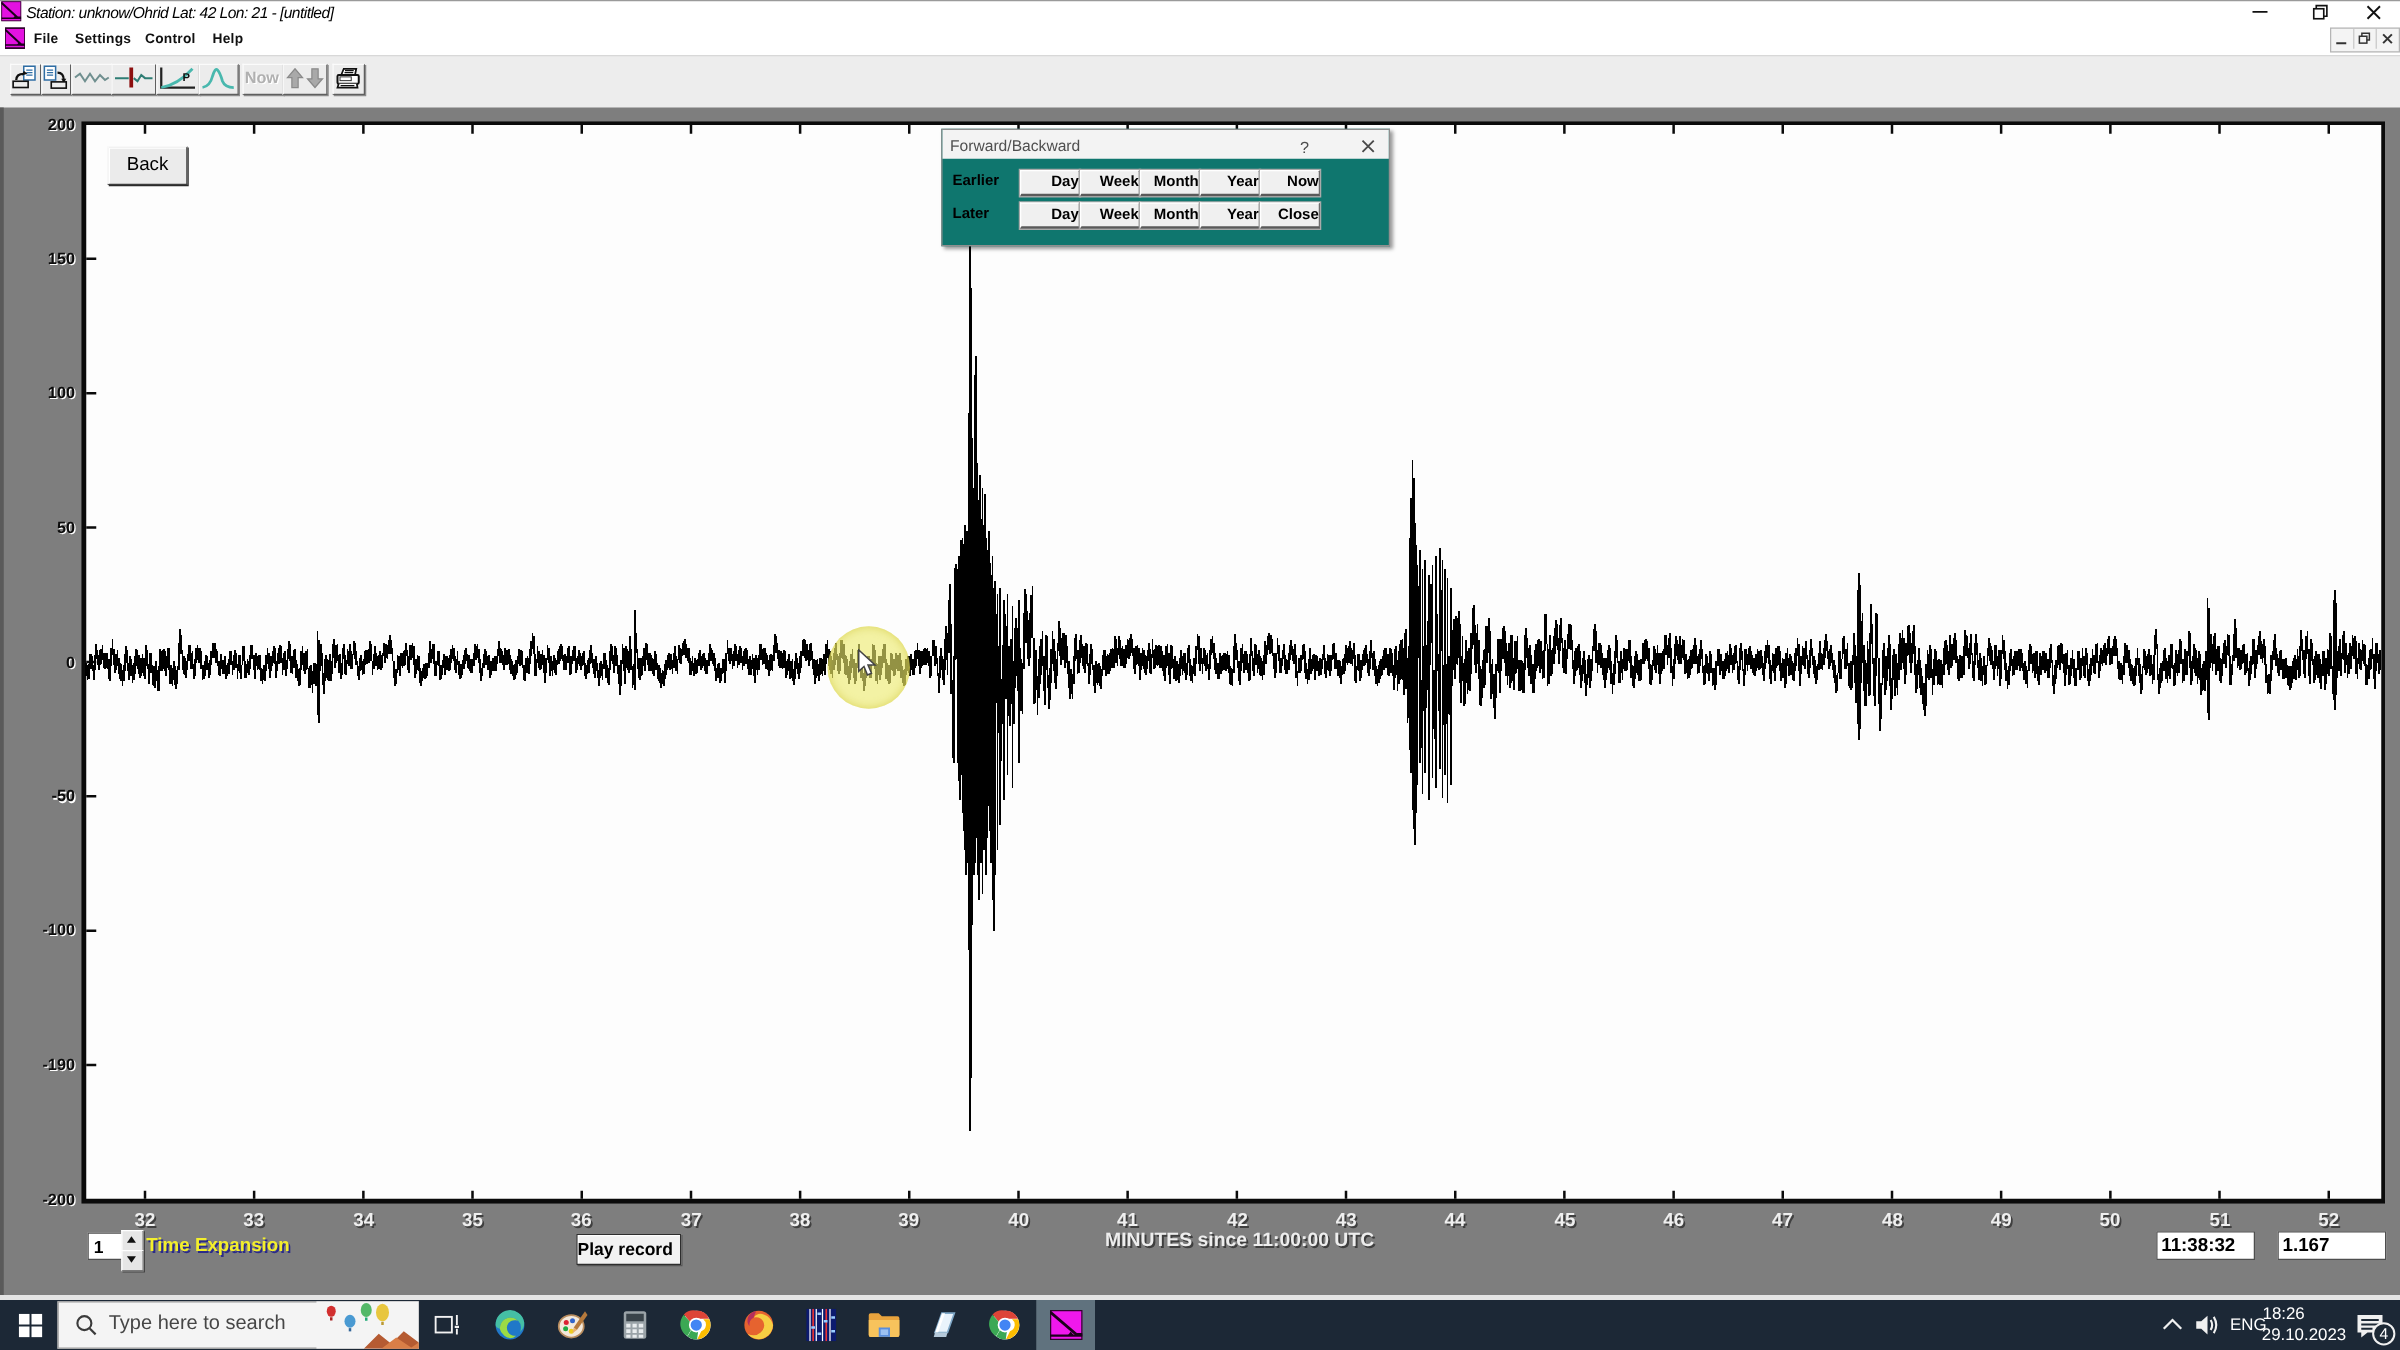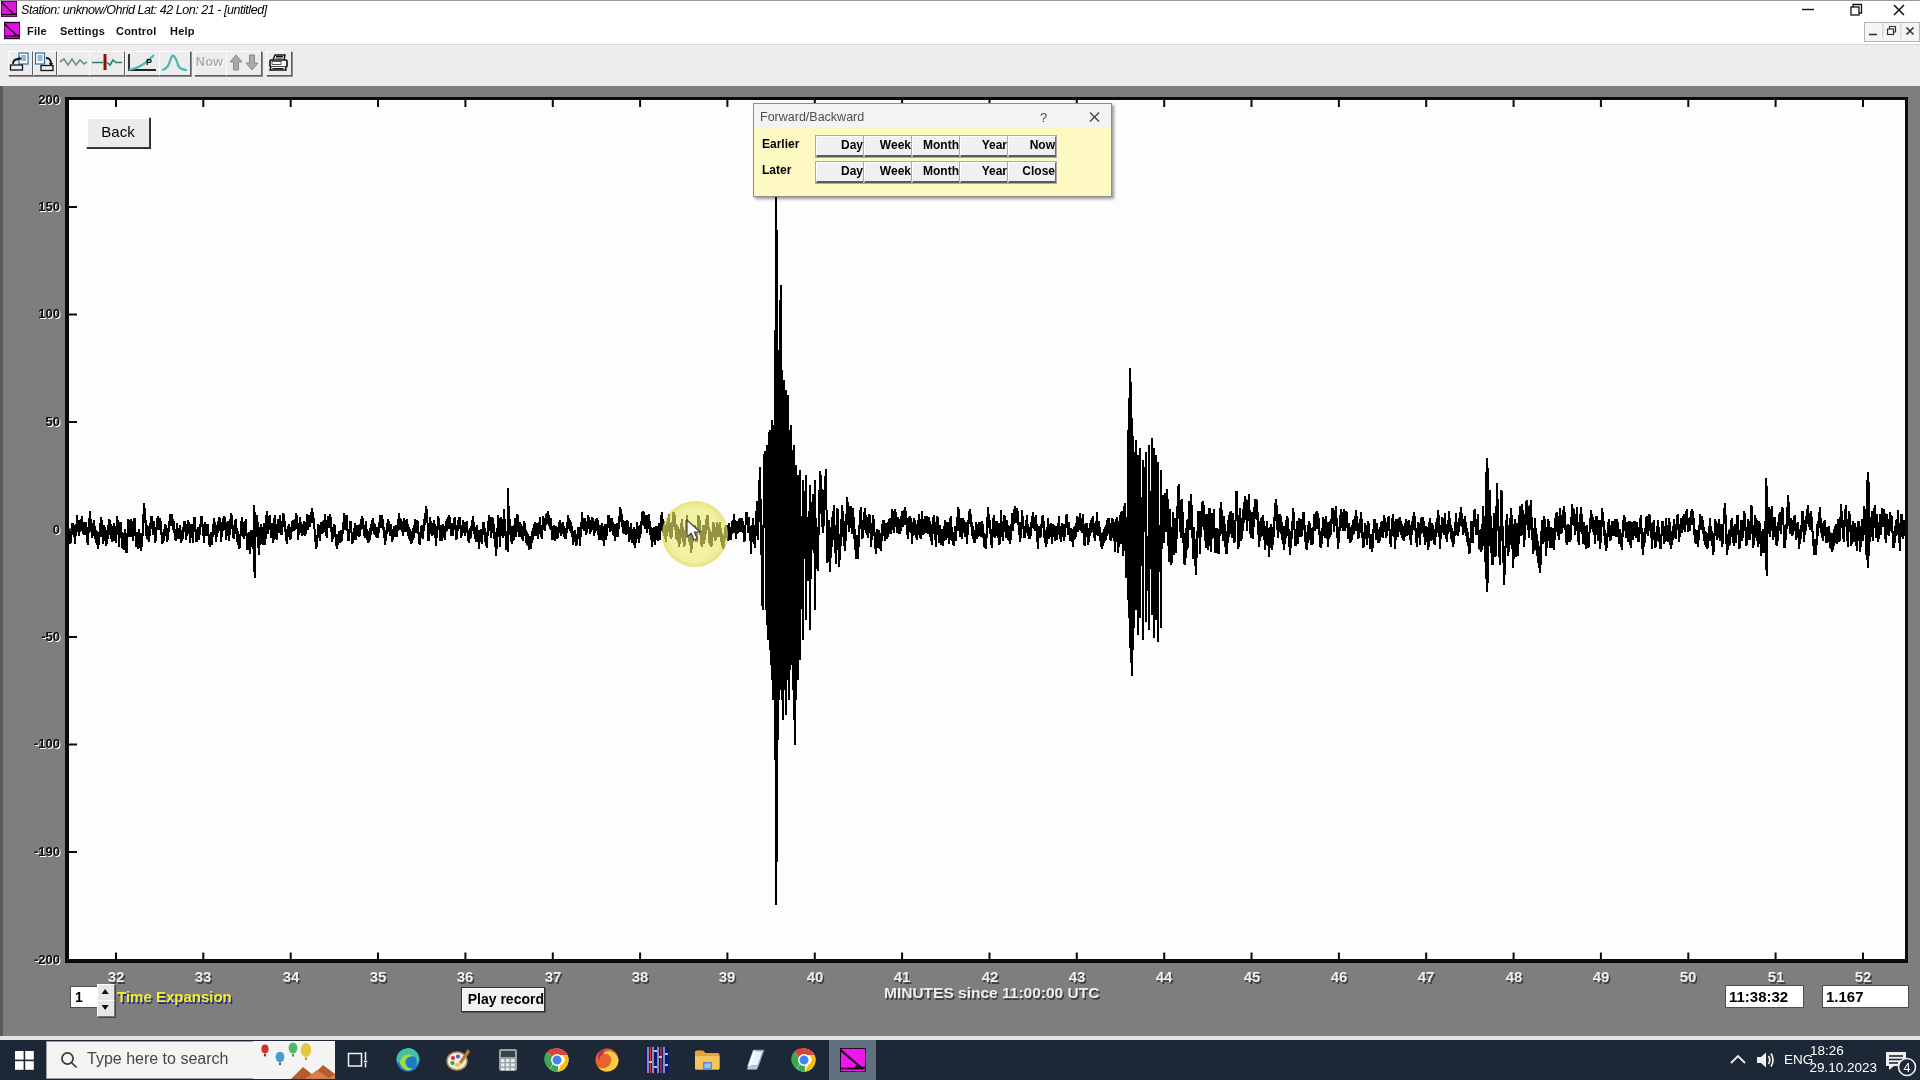--- a/index.html
+++ b/index.html
@@ -22,21 +22,21 @@
      text-shadow:1px 1px 0 #ffffff;width:60px;text-align:right;}
   .xlab{position:absolute;font-size:15px;font-weight:700;color:#efefef;
      text-shadow:1.5px 1.5px 0 #3f3f3f;width:40px;text-align:center;top:968px;}
   #backbtn{left:86px;top:117px;width:62px;height:29px;background:#ebebeb;
      border:1px solid #3c3c3c;border-top-color:#fafafa;border-left-color:#fafafa;
      box-shadow:1px 1px 0 #2b2b2b, inset 1px 1px 0 #fff;
      font-size:15px;font-weight:400;color:#000;text-align:center;line-height:27px;}
   #infotxt{left:533px;top:116px;font-size:15px;font-weight:700;color:#000;
      line-height:16.2px;white-space:pre;}
   
-  #dlg{left:753px;top:103px;width:357px;height:92px;background:#fef9c3;
+  #dlg{left:753px;top:103px;width:357px;height:92px;background:#0f766e;
      border:1px solid #8f8f8f;box-shadow:2px 2px 3px rgba(0,0,0,0.4);}
   #dlgtitle{position:absolute;left:0;top:0;width:100%;height:23px;background:#f3f3f3;}
   #dlgtitle span{position:absolute;left:6px;top:6px;font-size:12.5px;color:#4f4f4f;}
   .dlab{position:absolute;font-size:12px;font-weight:700;color:#000;}
   .dbtn{position:absolute;width:46px;height:18px;background:#f0f0f0;
      border:1px solid #fff;border-right:1px solid #6e6e6e;border-bottom:2px solid #5a5a5a;
      box-shadow:0 0 0 1px #aaa;
      font-size:12px;font-weight:700;color:#000;text-align:right;line-height:16px;}
   
   .wbox{position:absolute;background:#fff;border:1px solid #4e4e4e;font-size:15px;
@@ -204,21 +204,21 @@
 <div class="wbox" style="left:70px;top:986px;width:26px;height:20px;line-height:20px;padding-left:4px;font-size:14px">1</div>
 <div class="abs" style="left:97px;top:984px;width:16px;height:15px;background:#e6e6e6;border:1px solid #777;border-top-color:#fff;border-left-color:#fff;box-shadow:1px 1px 0 #444"></div>
 <svg class="abs" style="left:97px;top:984px" width="16" height="15" viewBox="0 0 16 15">
       <path d="M8 4 L13 11 H3 Z" fill="#111" transform="translate(2.4,2.2) scale(0.72)"></path>
     </svg>
 <div class="abs" style="left:97px;top:1000px;width:16px;height:15px;background:#e6e6e6;border:1px solid #777;border-top-color:#fff;border-left-color:#fff;box-shadow:1px 1px 0 #444"></div>
 <svg class="abs" style="left:97px;top:1000px" width="16" height="15" viewBox="0 0 16 15">
       <path d="M3 4 H13 L8 11 Z" fill="#111" transform="translate(2.4,2.2) scale(0.72)"></path>
     </svg>
 <div class="abs" style="left:117px;top:988px;font-size:15px;font-weight:700;color:#f3ef2c;text-shadow:1.5px 1.5px 0 #2a2a8a">Time Expansion</div>
-<div class="abs" style="left:461px;top:987px;width:82px;height:23px;background:#f2f2f2;border:1px solid #2e2e2e;box-shadow:inset 1px 1px 0 #fff, 1px 1px 0 #555;font-size:14px;font-weight:700;color:#000;text-align:right;line-height:22px">Play record</div>
+<div class="abs" style="left:461px;top:987px;width:82px;height:23px;background:#f2f2f2;border:1px solid #2e2e2e;box-shadow:inset 1px 1px 0 #fff, 1px 1px 0 #555;font-size:14px;font-weight:700;color:#000;text-align:left;line-height:22px">Play record</div>
 <div class="abs" style="left:884px;top:984px;font-size:15.5px;font-weight:700;color:#ededed;text-shadow:1.5px 1.5px 0 #3f3f3f">MINUTES since 11:00:00 UTC</div>
 <div class="wbox" style="left:1725px;top:985px;width:74px;height:21px;line-height:21px;padding-left:3px;font-size:15px">11:38:32</div>
 <div class="wbox" style="left:1822px;top:985px;width:82px;height:21px;line-height:21px;padding-left:3px;font-size:15px">1.167</div>
 <div class="abs" id="winbtm"></div>
 <div class="abs" id="taskbar"></div>
 <svg class="abs" style="left:15px;top:1051px" width="19" height="19" viewBox="0 0 19 19">
       <rect x="0" y="0" width="8.6" height="8.6" fill="#fff"></rect>
       <rect x="10.2" y="0" width="8.6" height="8.6" fill="#fff"></rect>
       <rect x="0" y="10.2" width="8.6" height="8.6" fill="#fff"></rect>
       <rect x="10.2" y="10.2" width="8.6" height="8.6" fill="#fff"></rect>

